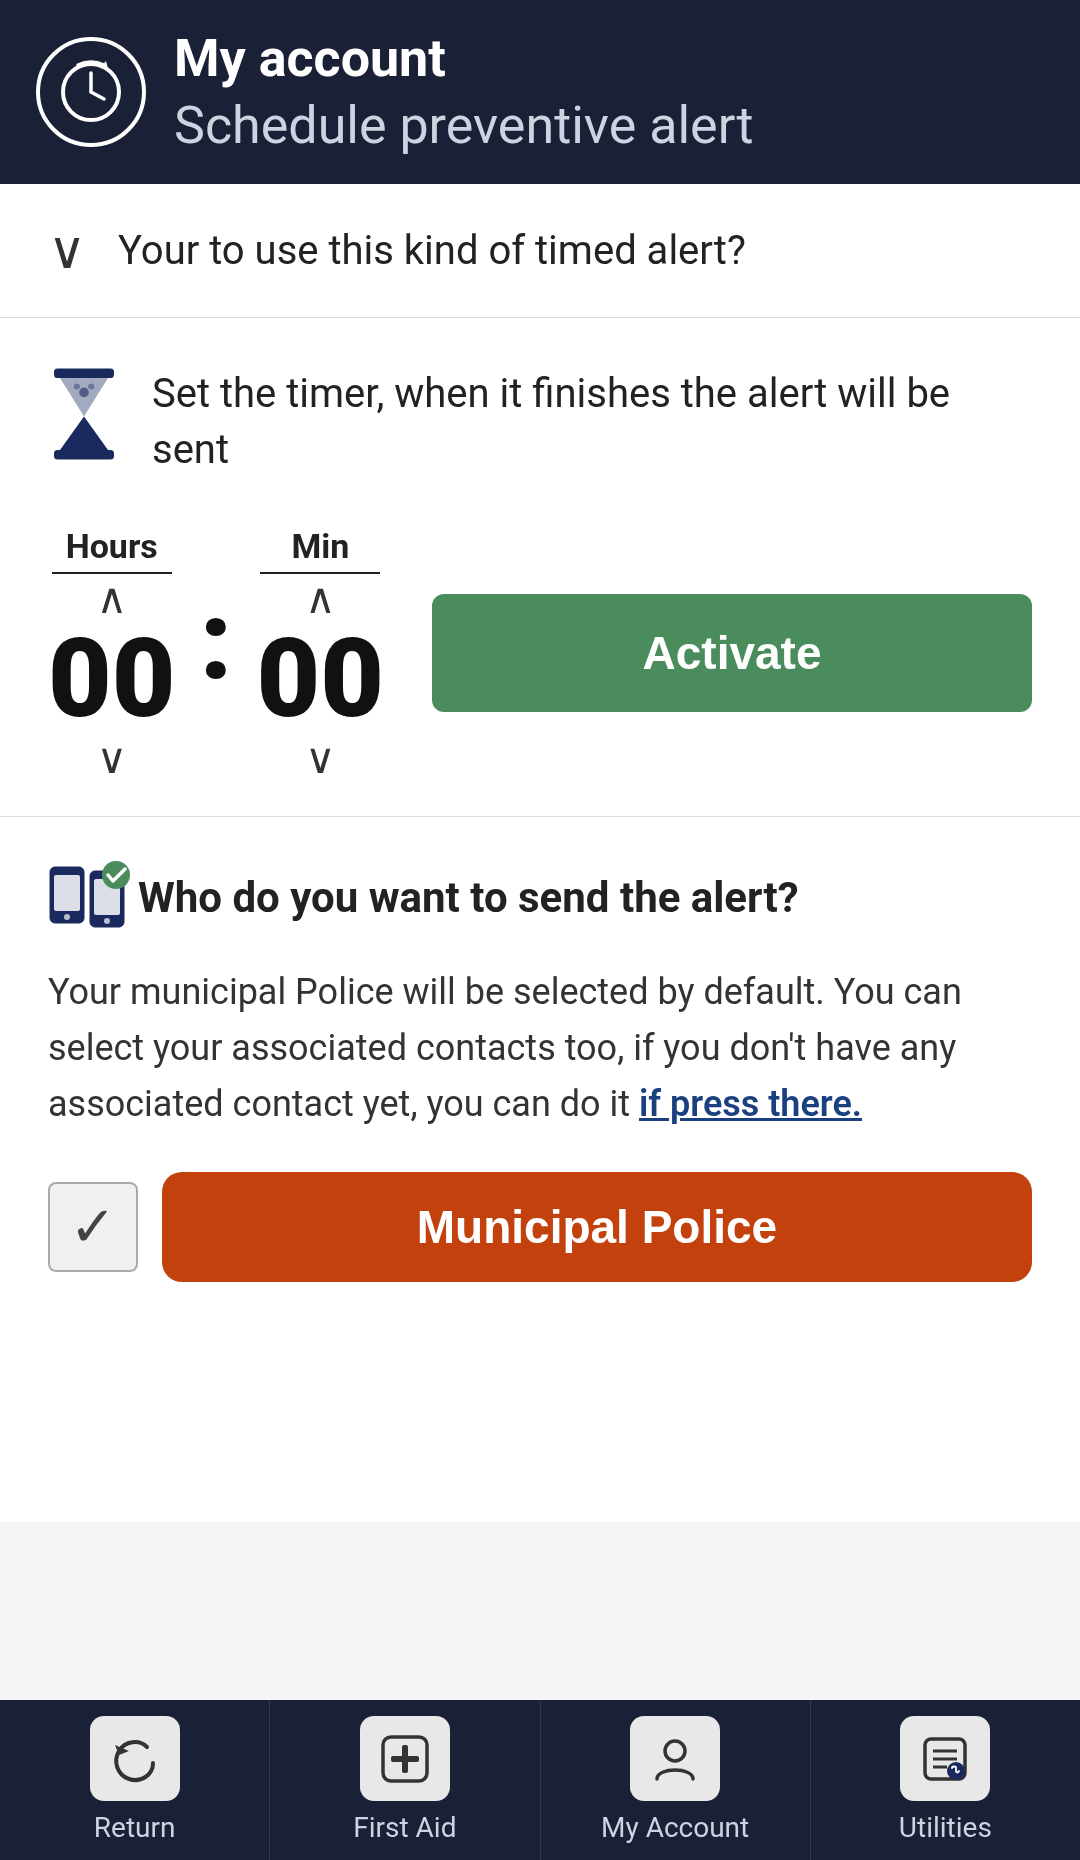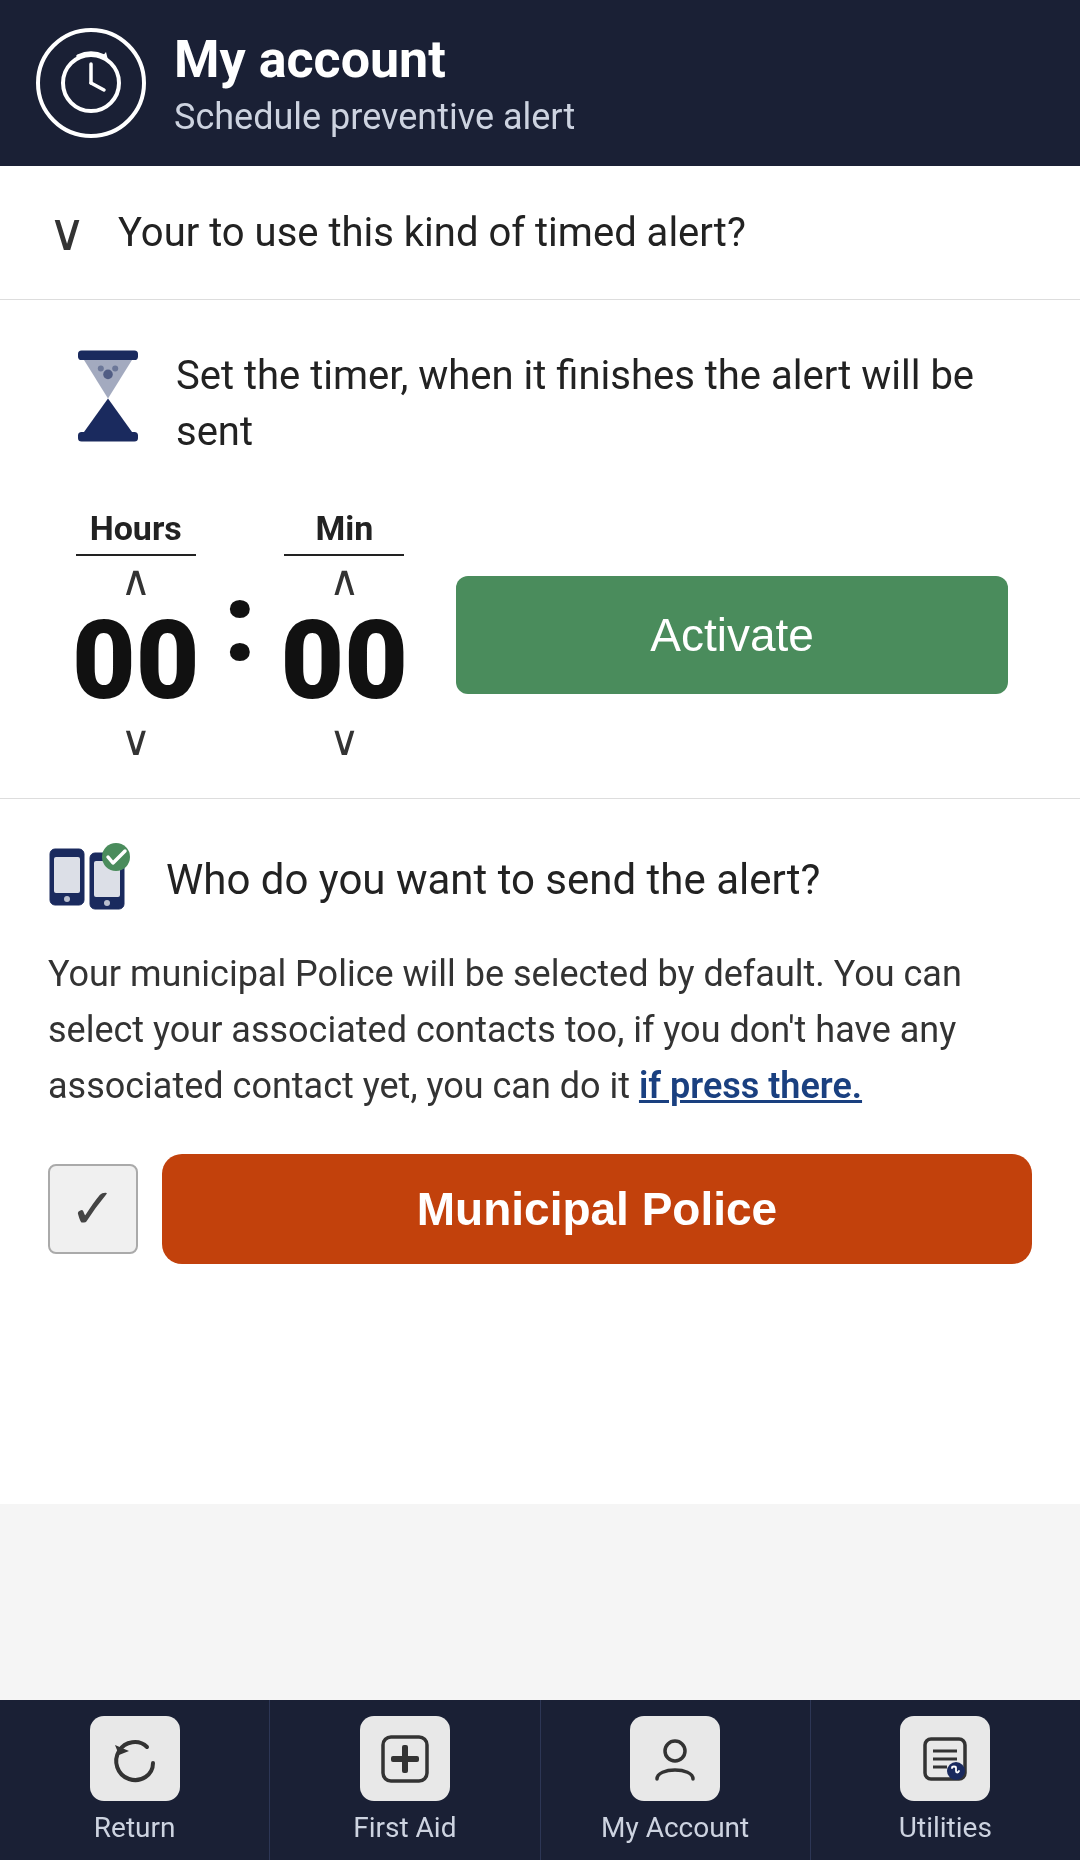--- a/index.html
+++ b/index.html
@@ -37,21 +37,21 @@
       flex-direction: column;
       gap: 6px;
     }
     .header-title {
       color: white;
       font-size: 52px;
       font-weight: 700;
     }
     .header-subtitle {
       color: #cdd3e0;
-      font-size: 36px;
+      font-size: 52px;
       font-weight: 400;
     }
 
     
     .main-content {
       background: white;
       padding: 0;
     }
 
     
@@ -67,21 +67,21 @@
       color: #333;
       flex-shrink: 0;
     }
     .info-text {
       font-size: 40px;
       color: #222;
     }
 
     
     .timer-section {
-      padding: 48px 72px 36px;
+      padding: 48px 48px 36px;
       display: flex;
       flex-direction: column;
       gap: 32px;
     }
     .timer-description {
       display: flex;
       align-items: flex-start;
       gap: 32px;
     }
     .timer-description .desc-text {
@@ -141,36 +141,36 @@
       margin: 0 8px;
       align-self: center;
       padding-bottom: 24px;
     }
     .activate-btn {
       background: #4a8c5c;
       color: white;
       border: none;
       border-radius: 12px;
       font-size: 46px;
-      font-weight: 400;
+      font-weight: 700;
       padding: 32px 64px;
       cursor: pointer;
       flex: 1;
     }
 
     
     .contacts-section {
       border-top: 1.5px solid #ddd;
       padding: 40px 48px;
     }
     .contacts-header {
       display: flex;
       align-items: center;
-      gap: 28px;
       margin-bottom: 28px;
+      font-weight: bold;
     }
     .contacts-icon-wrap {
       width: 90px;
       height: 80px;
       flex-shrink: 0;
     }
     .contacts-title {
       font-size: 42px;
       color: #222;
     }

